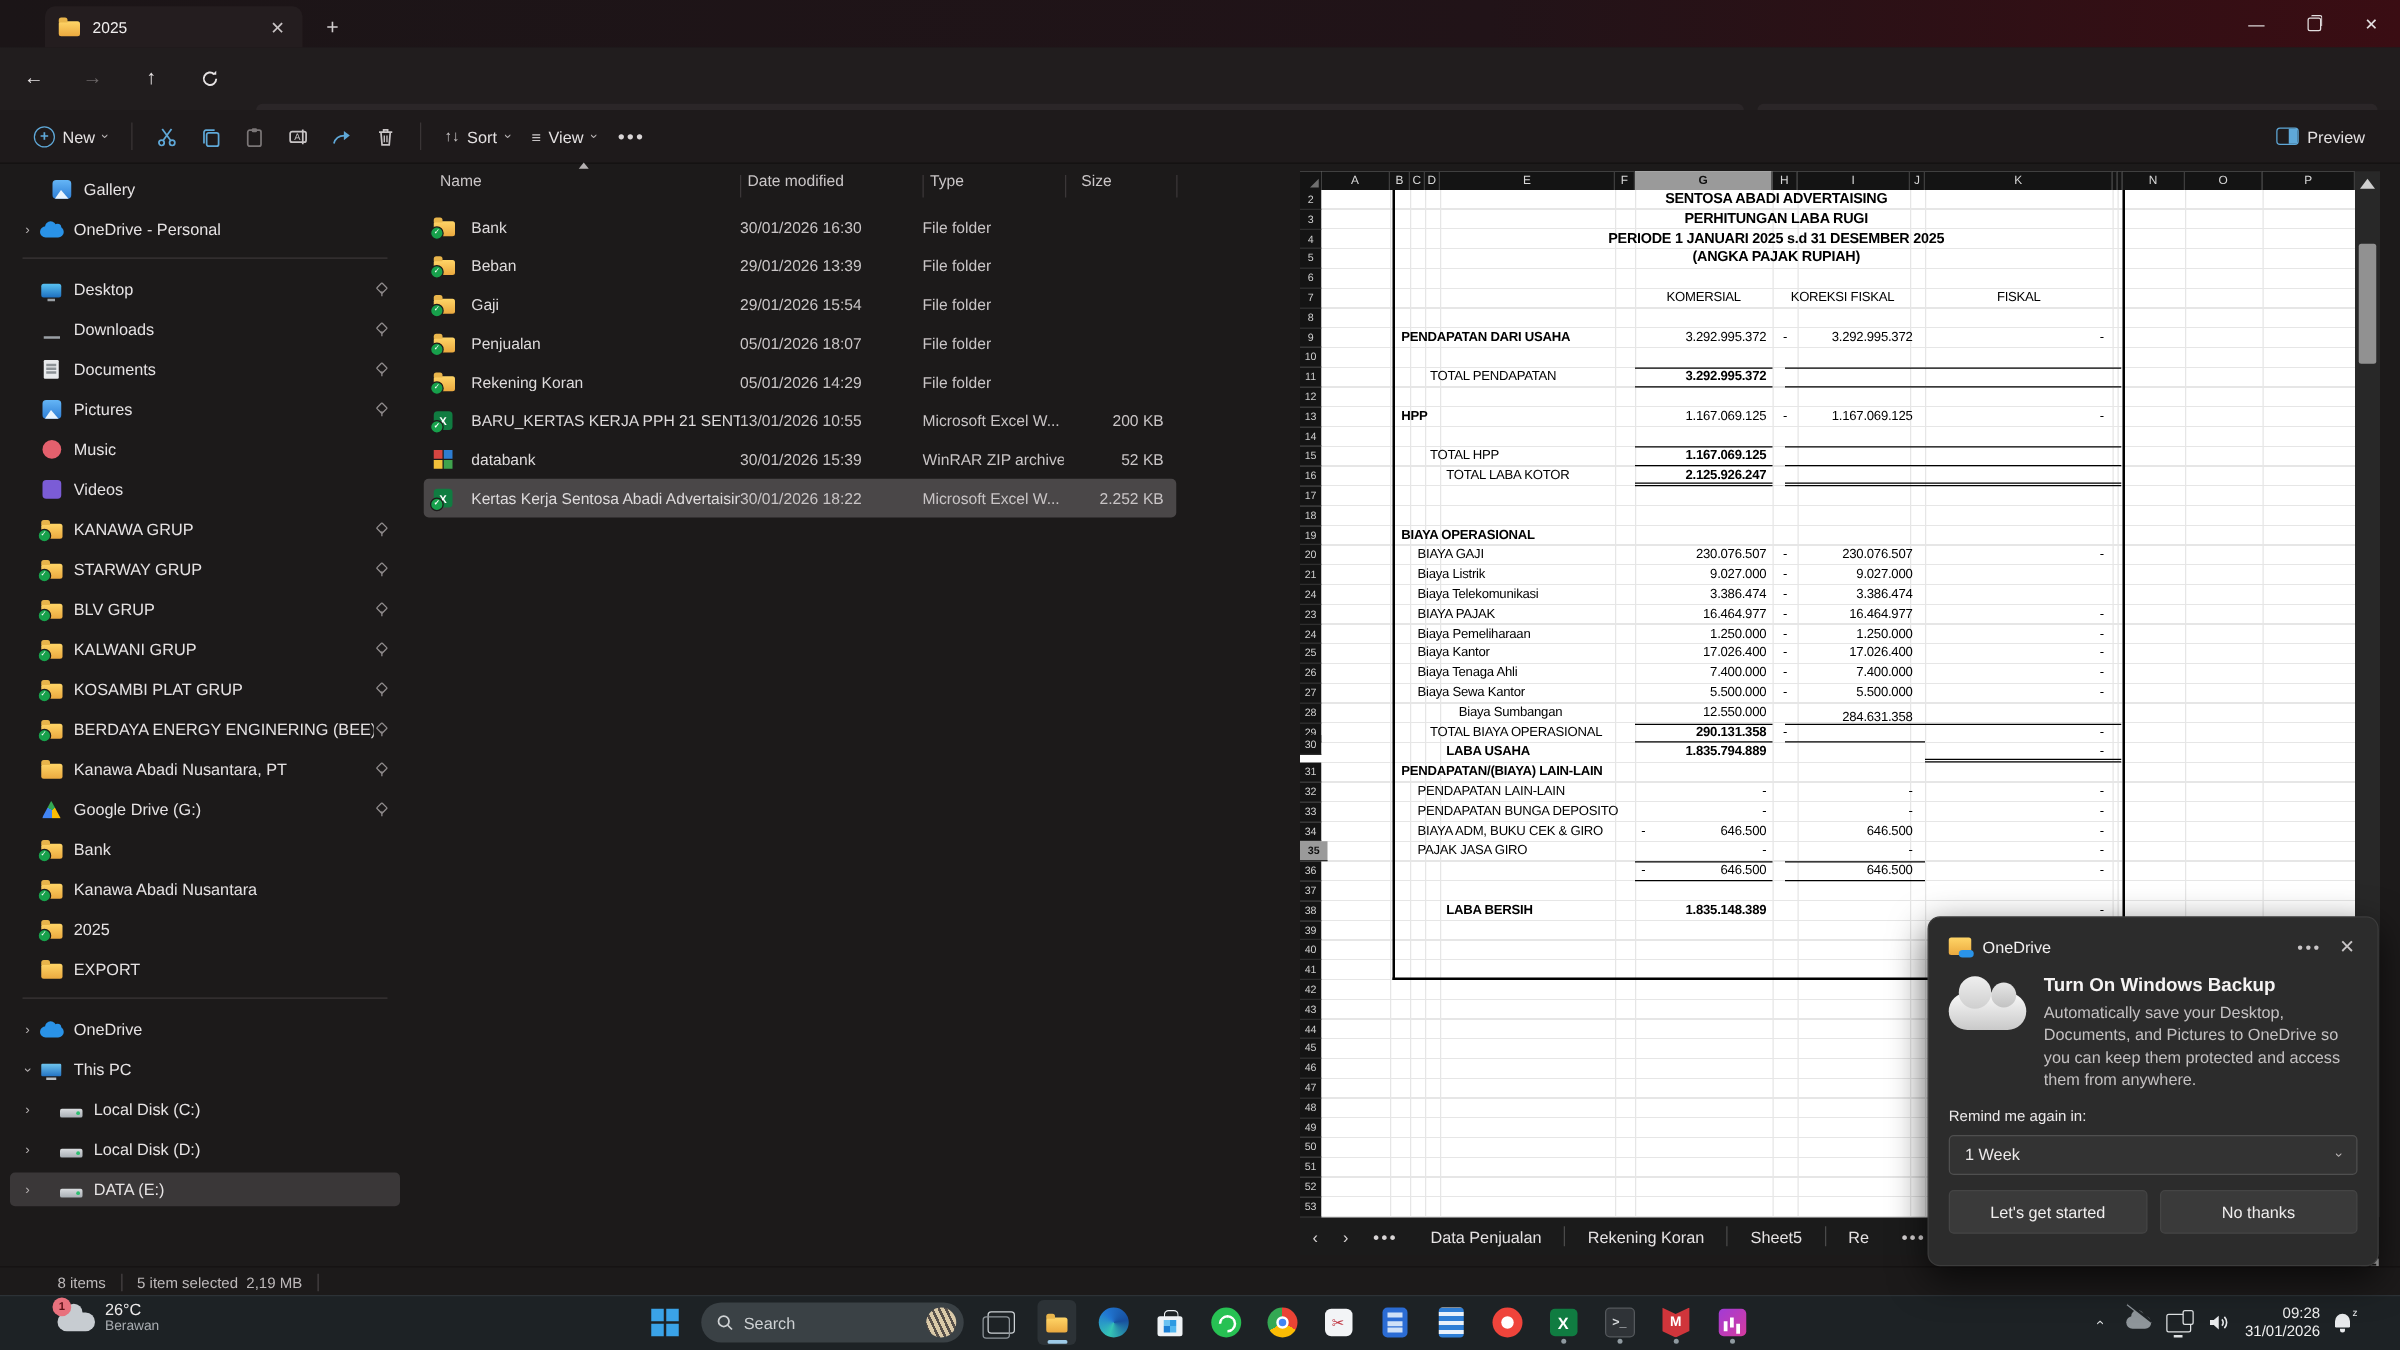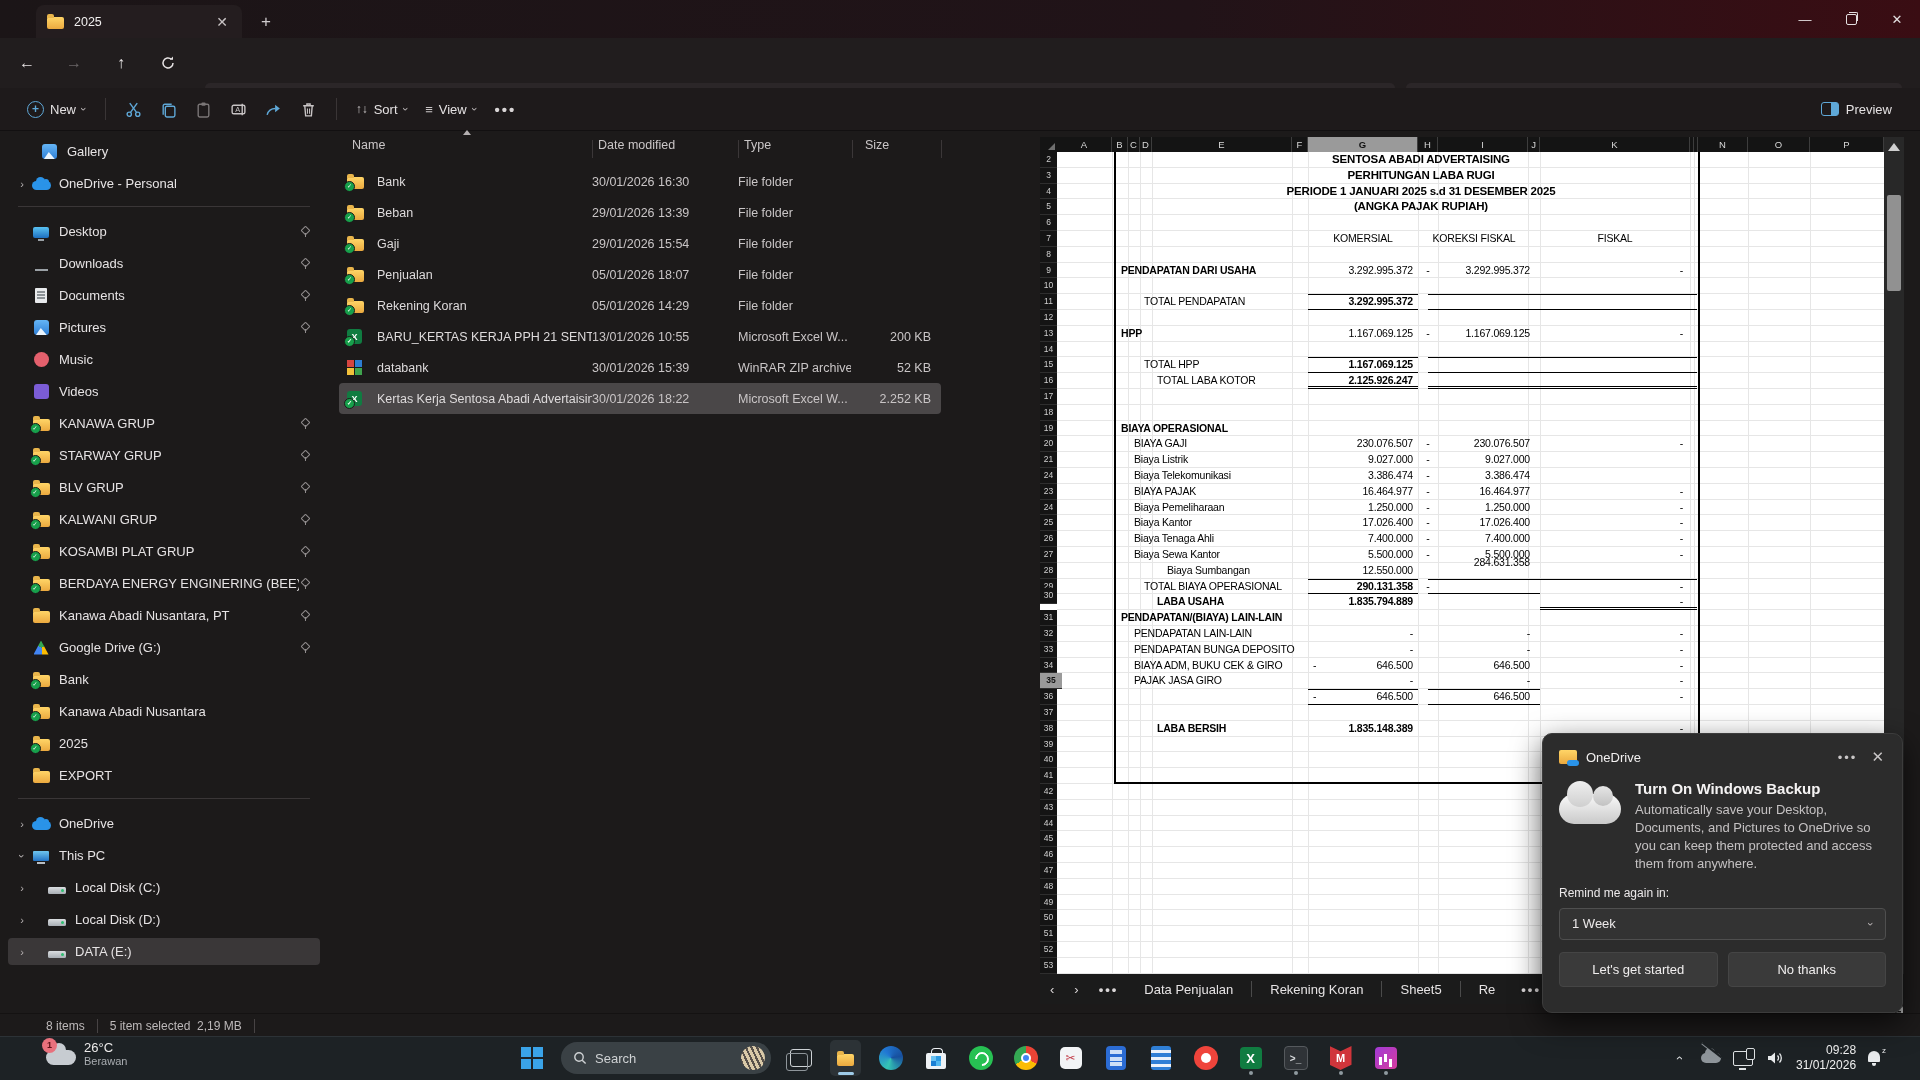--- a/index.html
+++ b/index.html
@@ -808,21 +808,21 @@
       <div class="cell r" style="position: absolute; left: 388px; top: 410px; width: 102px; height: 15.8px;">5.500.000</div>
       <div class="cell r" style="position: absolute; left: 500px; top: 410px; width: 143px; height: 15.8px;">-</div>
       <div class="cell" style="position: absolute; left: 94px; top: 425.8px; width: 260px; height: 15.8px; margin-left: 33px;">Biaya Sumbangan</div>
       <div class="cell r" style="position: absolute; left: 268px; top: 425.8px; width: 105px; height: 15.8px;">12.550.000</div>
       <div class="cell" style="position: absolute; left: 104px; top: 441.6px; width: 260px; height: 15.8px;">TOTAL BIAYA OPERASIONAL</div>
       <div class="box bt bb" style="position: absolute; left: 268px; top: 441.6px; width: 110px; height: 15.8px;"></div>
       <div class="box bt bb" style="position: absolute; left: 388px; top: 441.6px; width: 112px; height: 15.8px;"></div>
       <div class="box bt" style="position: absolute; left: 500px; top: 441.6px; width: 157px; height: 15.8px;"></div>
       <div class="cell r b" style="position: absolute; left: 268px; top: 441.6px; width: 105px; height: 15.8px;">290.131.358</div>
       <div class="cell c" style="position: absolute; left: 378px; top: 441.6px; width: 20px; height: 15.8px;">-</div>
-      <div class="cell r" style="position: absolute; left: 388px; top: 418px; width: 102px; height: 15.8px;">284.631.358</div>
+      <div class="cell r" style="position: absolute; left: 388px; top: 430px; width: 102px; height: 15.8px;">284.631.358</div>
       <div class="cell r" style="position: absolute; left: 500px; top: 441.6px; width: 143px; height: 15.8px;">-</div>
       <div class="cell b" style="position: absolute; left: 117px; top: 457.4px; width: 260px; height: 15.8px;">LABA USAHA</div>
       <div class="box bd" style="position: absolute; left: 500px; top: 457.4px; width: 157px; height: 15.8px;"></div>
       <div class="cell r b" style="position: absolute; left: 268px; top: 457.4px; width: 105px; height: 15.8px;">1.835.794.889</div>
       <div class="cell r" style="position: absolute; left: 500px; top: 457.4px; width: 143px; height: 15.8px;">-</div>
       <div class="cell b" style="position: absolute; left: 81px; top: 473.2px; width: 260px; height: 15.8px;">PENDAPATAN/(BIAYA) LAIN-LAIN</div>
       <div class="cell" style="position: absolute; left: 94px; top: 489px; width: 260px; height: 15.8px;">PENDAPATAN LAIN-LAIN</div>
       <div class="cell r" style="position: absolute; left: 268px; top: 489px; width: 105px; height: 15.8px;">-</div>
       <div class="cell r" style="position: absolute; left: 388px; top: 489px; width: 102px; height: 15.8px;">-</div>
       <div class="cell r" style="position: absolute; left: 500px; top: 489px; width: 143px; height: 15.8px;">-</div>

